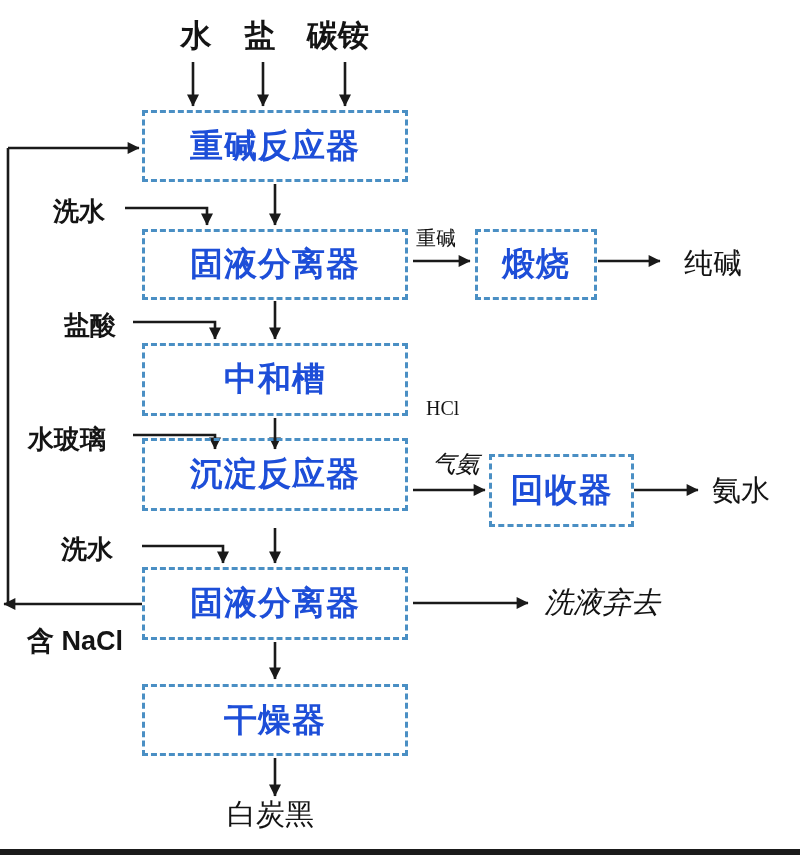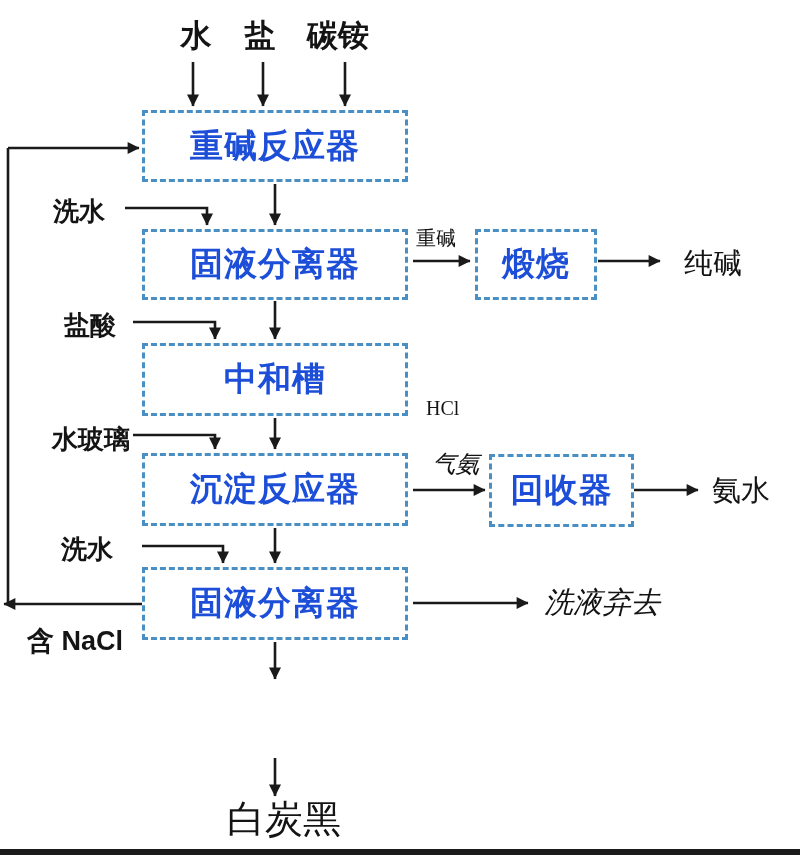--- a/index.html
+++ b/index.html
@@ -19,21 +19,21 @@
     font-weight:bold;font-size:33px;color:#1d4ed8;
     letter-spacing:1px;
     background:transparent;
   }
   .lbl{position:absolute;color:#141414;white-space:nowrap;line-height:1;}
   .top-input{font-size:31px;font-weight:600;transform:translateX(-50%);}
   .side-input{font-size:26px;font-weight:bold;}
   .stream{font-size:20px;font-weight:normal;}
   .stream-italic{font-size:24px;font-style:italic;transform:skewX(-8deg);}
   .output{font-size:29px;font-weight:normal;}
-  .output-big{font-size:38px;font-weight:normal;}
+  .output-big{font-size:29px;font-weight:normal;}
   #bottom-bar{position:absolute;left:0;bottom:0;width:800px;height:6px;background:#1b1b1b;}
 </style>
 </head>
 <body>
 
 <div id="canvas">
 
   <svg id="wires" viewBox="0 0 800 855">
     <defs>
       <marker id="ah" viewBox="0 0 10 10" refX="9.5" refY="5" markerUnits="userSpaceOnUse" markerWidth="15" markerHeight="12" orient="auto-start-reverse">
@@ -65,29 +65,30 @@
     </g>
   </svg>
 
   <div class="lbl top-input" style="left:196px;top:20px;">水</div>
   <div class="lbl top-input" style="left:260px;top:20px;">盐</div>
   <div class="lbl top-input" style="left:338px;top:20px;">碳铵</div>
 
   <div class="box" style="left:142px;top:110px;width:266px;height:72px;">重碱反应器</div>
   <div class="box" style="left:142px;top:229px;width:266px;height:71px;">固液分离器</div>
   <div class="box" style="left:142px;top:343px;width:266px;height:73px;">中和槽</div>
-  <div class="box" style="left:142px;top:453px;width:266px;height:73px;">沉淀反应器</div>
+  <div class="box" style="left:142px;top:438px;width:266px;height:73px;">沉淀反应器</div>
   <div class="box" style="left:142px;top:567px;width:266px;height:73px;">固液分离器</div>
+  <div class="box" style="left:142px;top:684px;width:266px;height:72px;">干燥器</div>
 
   <div class="box" style="left:489px;top:454px;width:145px;height:73px;">回收器</div>
   <div class="box" style="left:475px;top:229px;width:122px;height:71px;">煅烧</div>
 
   <div class="lbl side-input" style="left:53px;top:198px;">洗水</div>
   <div class="lbl side-input" style="left:64px;top:312px;">盐酸</div>
-  <div class="lbl side-input" style="left:52px;top:426px;text-align:right;">水玻璃</div>
+  <div class="lbl side-input" style="left:28px;top:426px;text-align:right;">水玻璃</div>
   <div class="lbl side-input" style="left:61px;top:536px;">洗水</div>
 
   <div class="lbl stream" style="left:416px;top:228px;">重碱</div>
   <div class="lbl stream" style="left:426px;top:398px;font-family:Liberation Serif, serif;">HCl</div>
   <div class="lbl stream-italic lbl" style="left:432px;top:452px;">气氨</div>
   <div class="lbl side-input" style="left:27px;top:628px;font-size:27px;">含 NaCl</div>
 
   <div class="lbl output" style="left:684px;top:249px;">纯碱</div>
   <div class="lbl output" style="left:712px;top:476px;">氨水</div>
   <div class="lbl output" style="left:544px;top:588px;font-style:italic;">洗液弃去</div>

